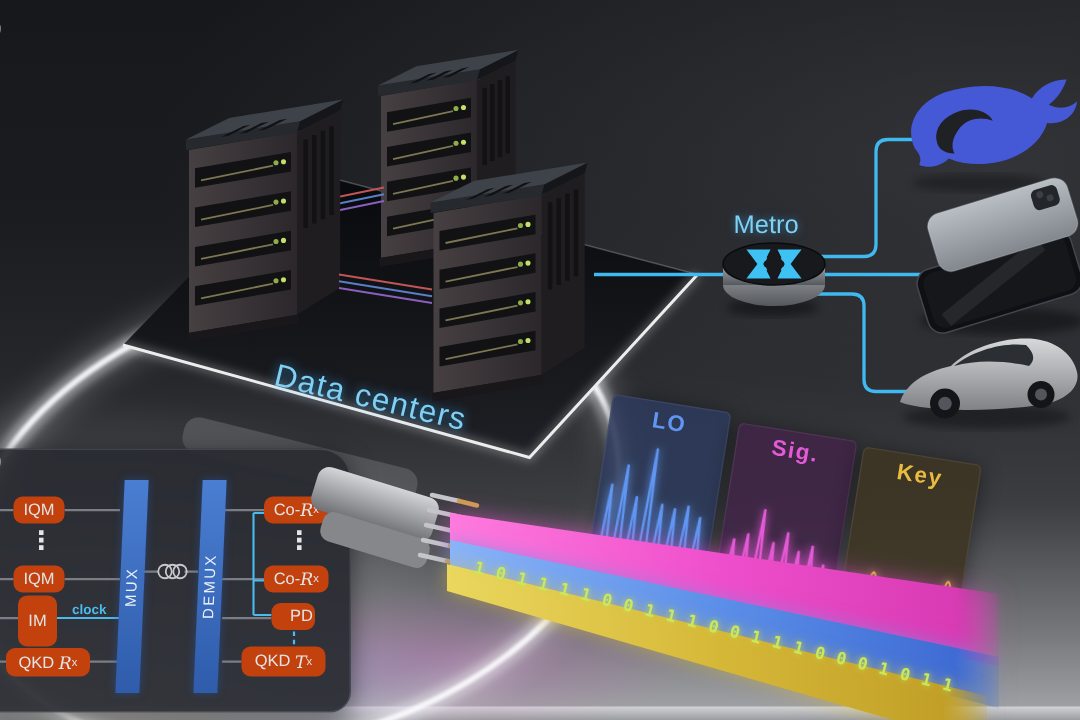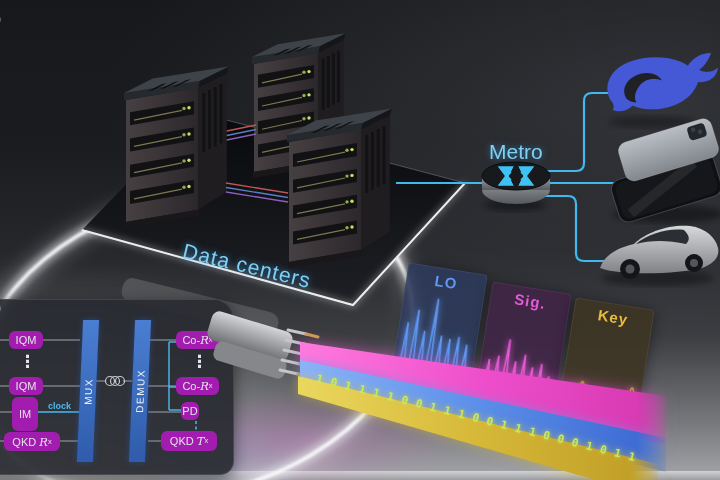--- a/index.html
+++ b/index.html
@@ -18,52 +18,52 @@
   svg.scene{position:absolute;left:0;top:0;z-index:1;}
   svg.beams{position:absolute;left:0;top:0;z-index:4;pointer-events:none;}
 
   
   .plabel{position:absolute;color:#d8d9dc;font-size:16px;z-index:6;}
   #pa{left:-4px;top:10px;}
   #pb{left:-4px;top:299px;}
   #dc-label{position:absolute;left:186px;top:239px;z-index:2;font-size:21px;letter-spacing:1px;
      color:#82d2f5;transform:rotate(13.5deg);transform-origin:left top;
      text-shadow:0 0 7px rgba(60,170,235,.75);}
-  #metro-label{position:absolute;left:489px;top:140px;z-index:2;font-size:21px;color:#5fc6f2;
+  #metro-label{position:absolute;left:489px;top:140px;z-index:2;font-size:17px;color:#5fc6f2;
      text-shadow:0 0 6px rgba(50,170,235,.6);}
   #binary{position:absolute;left:318px;top:372px;z-index:5;color:var(--bgreen,#cde75a);
      font-family:"DejaVu Sans Mono",monospace;font-size:11px;font-weight:bold;letter-spacing:8px;
      transform:rotate(14deg);transform-origin:left top;white-space:nowrap;
      text-shadow:0 0 4px rgba(190,230,80,.85);}
 
   
   .spec{position:absolute;width:80px;height:118px;border-radius:4px;z-index:2;
      transform:rotate(9deg);box-shadow:0 2px 14px rgba(0,0,0,.45), inset 0 0 0 1px rgba(255,255,255,.07);}
   #spec0{left:399px;top:268px;}
   #spec1{left:483px;top:287px;}
   #spec2{left:566px;top:303px;}
   .spec-label{text-align:center;font-size:15px;font-weight:bold;letter-spacing:1px;padding-top:5px;}
   .spec-svg{position:absolute;left:0;bottom:1px;}
 
   
   .qkd{position:absolute;left:-18px;top:299px;width:252px;height:176px;z-index:3;
      background:rgba(41,43,49,.93);border-radius:14px 20px 14px 14px;
      box-shadow:inset 0 0 0 1px rgba(130,134,144,.28), 0 4px 16px rgba(0,0,0,.5);}
   .qkd-wires{position:absolute;left:0;top:0;}
-  .bx{position:absolute;background:#a21caf;border-radius:6px;color:#e3e4e8;font-size:11px;
+  .bx{position:absolute;background:#c2410c;border-radius:6px;color:#e3e4e8;font-size:11px;
      display:flex;align-items:center;justify-content:center;white-space:pre;}
   .bx .sym{font-style:italic;font-family:"DejaVu Serif",serif;font-size:11.5px;}
   .bx sub{font-size:7.5px;line-height:0;}
   #b-iqm1{left:27px;top:32px;width:34px;height:18px;}
   #b-iqm2{left:27px;top:78px;width:34px;height:18px;}
   #b-im{left:30px;top:98px;width:26px;height:34px;}
   #b-qkdrx{left:22px;top:133px;width:56px;height:19px;}
   #b-corx1{left:194px;top:32px;width:43px;height:18px;}
   #b-corx2{left:194px;top:78px;width:43px;height:18px;}
-  #b-pd{left:199px;top:103px;width:18px;height:18px;}
+  #b-pd{left:199px;top:103px;width:18px;height:18px;padding-left:11px;}
   #b-qkdtx{left:179px;top:132px;width:56px;height:20px;}
   .muxbar{position:absolute;width:16px;height:142px;top:21px;transform:skewX(-2.5deg);
      background:linear-gradient(180deg,#4a7ed2,#2f5cab);display:flex;align-items:center;justify-content:center;
      box-shadow:0 0 6px rgba(40,90,180,.5);}
   #mux{left:98px;} #demux{left:150px;}
   .vtext{writing-mode:vertical-rl;transform:rotate(180deg);color:#eaf0f8;font-size:10px;letter-spacing:1.5px;}
   .dots{position:absolute;color:#e4e5e8;font-size:17px;font-weight:bold;line-height:1;
      font-family:"DejaVu Sans",sans-serif;}
   #dotsL{left:37px;top:54px;} #dotsR{left:209px;top:54px;}
   #clock{position:absolute;left:66px;top:102px;font-size:9px;color:#49bbee;font-weight:bold;}

